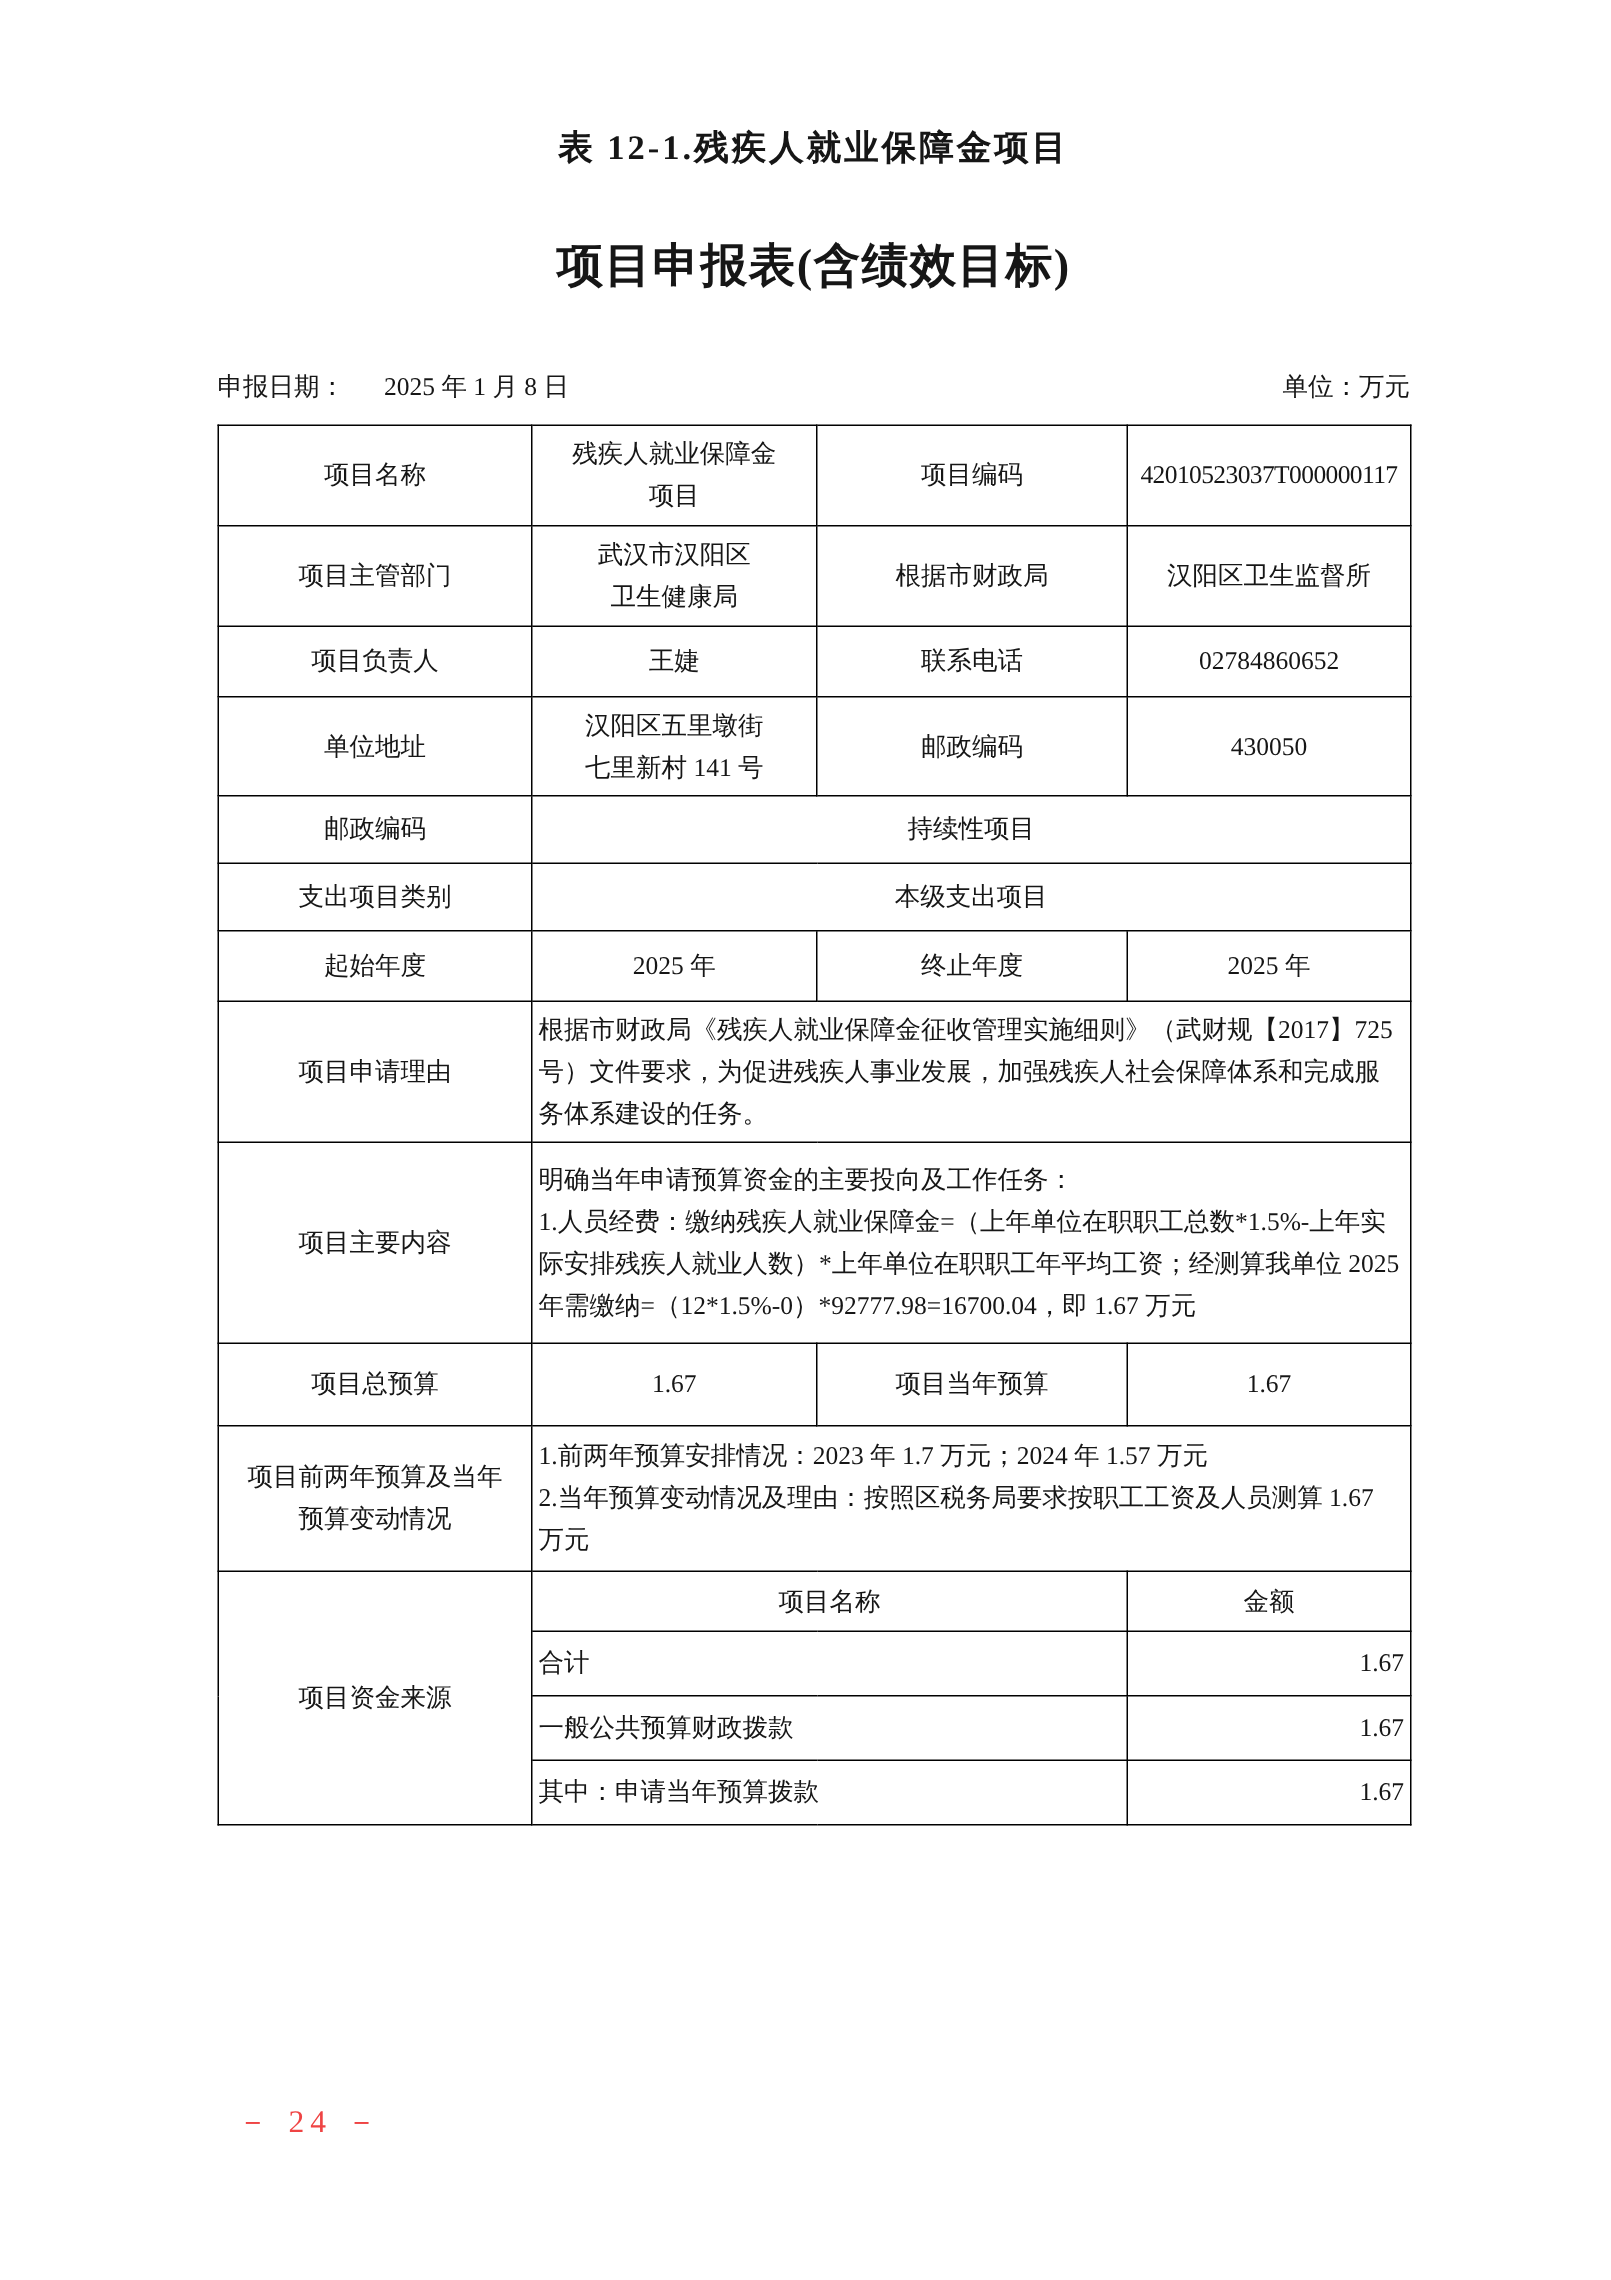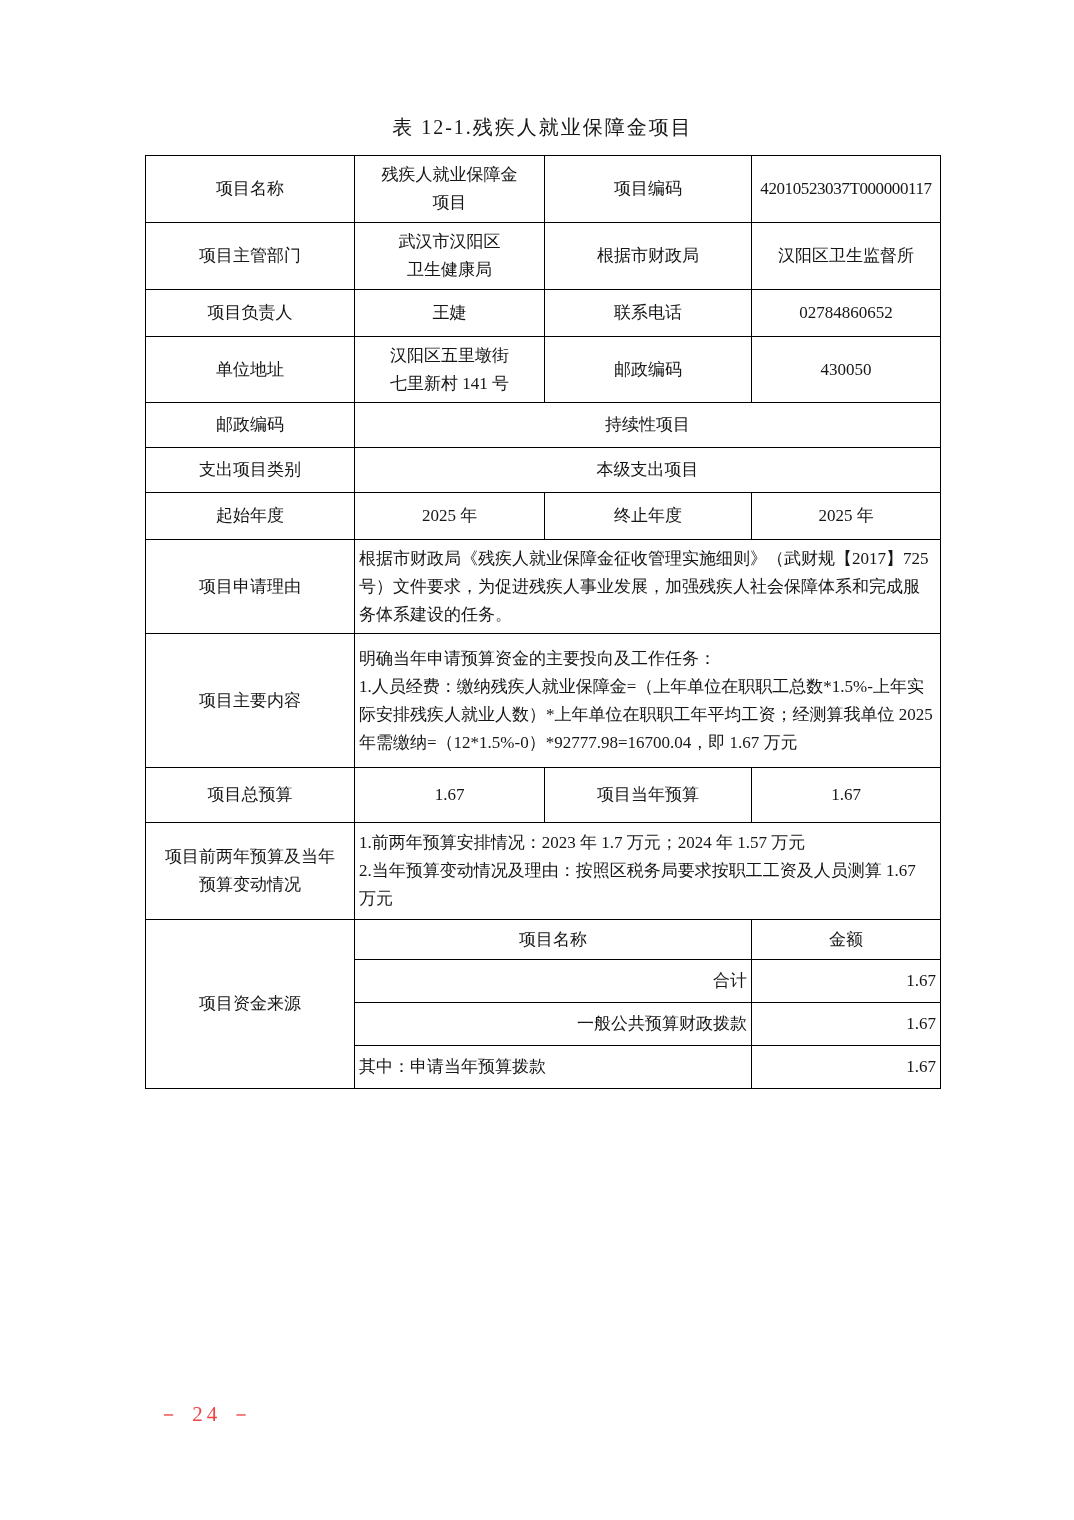--- a/index.html
+++ b/index.html
@@ -7,24 +7,24 @@
   body {
     width: 1074px; height: 1520px;
     position: relative;
     font-family: "Liberation Serif", "DejaVu Serif", serif;
     color: #161616;
   }
   .page { position: absolute; inset: 0; background: #fff; }
   .content { position: absolute; left: 145px; top: 0; width: 795px; }
 
   .doc-title {
-    margin-top: 114px;
+    margin-top: 83px;
     text-align: center;
-    font-size: 20px;
-    font-weight: 400;
+    font-size: 23px;
+    font-weight: 700;
     letter-spacing: 2px;
     white-space: nowrap;
   }
   .doc-subtitle {
     margin-top: 42px;
     text-align: center;
     font-size: 31px;
     font-weight: 700;
     letter-spacing: 1px;
     white-space: nowrap;
@@ -56,21 +56,21 @@
   .c  { text-align: center; }
   .pre { white-space: pre-line; }
   .longtext {
     text-align: left;
     padding: 4px 12px;
     line-height: 30.5px;
     white-space: pre-line;
   }
   .code { letter-spacing: -0.4px; padding: 2px 2px; }
   .amount { text-align: right; padding-right: 10px; }
-  .src-name { text-align: right; padding-left: 12px; }
+  .src-name { text-align: left; padding-left: 12px; }
   .src-name-indent { text-align: left; padding-left: 48px; }
 
   tr.h67 td { height: 67px; }
   tr.h47 td { height: 47px; }
   tr.h66 td { height: 66px; }
   tr.h45 td { height: 45px; }
   tr.h94 td { height: 94px; }
   tr.h134 td { height: 134px; font-family: Liberation Serif, serif; }
   tr.h55 td { height: 55px; }
   tr.h97 td { height: 97px; }
@@ -86,21 +86,29 @@
     color: #ef4444;
   }
 </style>
 </head>
 <body>
 
 <div class="page">
   <div class="content">
 
     <div class="doc-title">表 12-1.残疾人就业保障金项目</div>
-
+    <div class="doc-subtitle">项目申报表(含绩效目标)</div>
+
+    <div class="meta-line">
+      <div class="meta-left">
+        <span>申报日期：</span>
+        <span class="meta-date">2025 年 1 月 8 日</span>
+      </div>
+      <div>单位：万元</div>
+    </div>
 
     <table class="form">
       <colgroup>
         <col style="width:209px">
         <col style="width:190px">
         <col style="width:207px">
         <col style="width:189px">
       </colgroup>
       <tbody>
         <tr class="h67">

